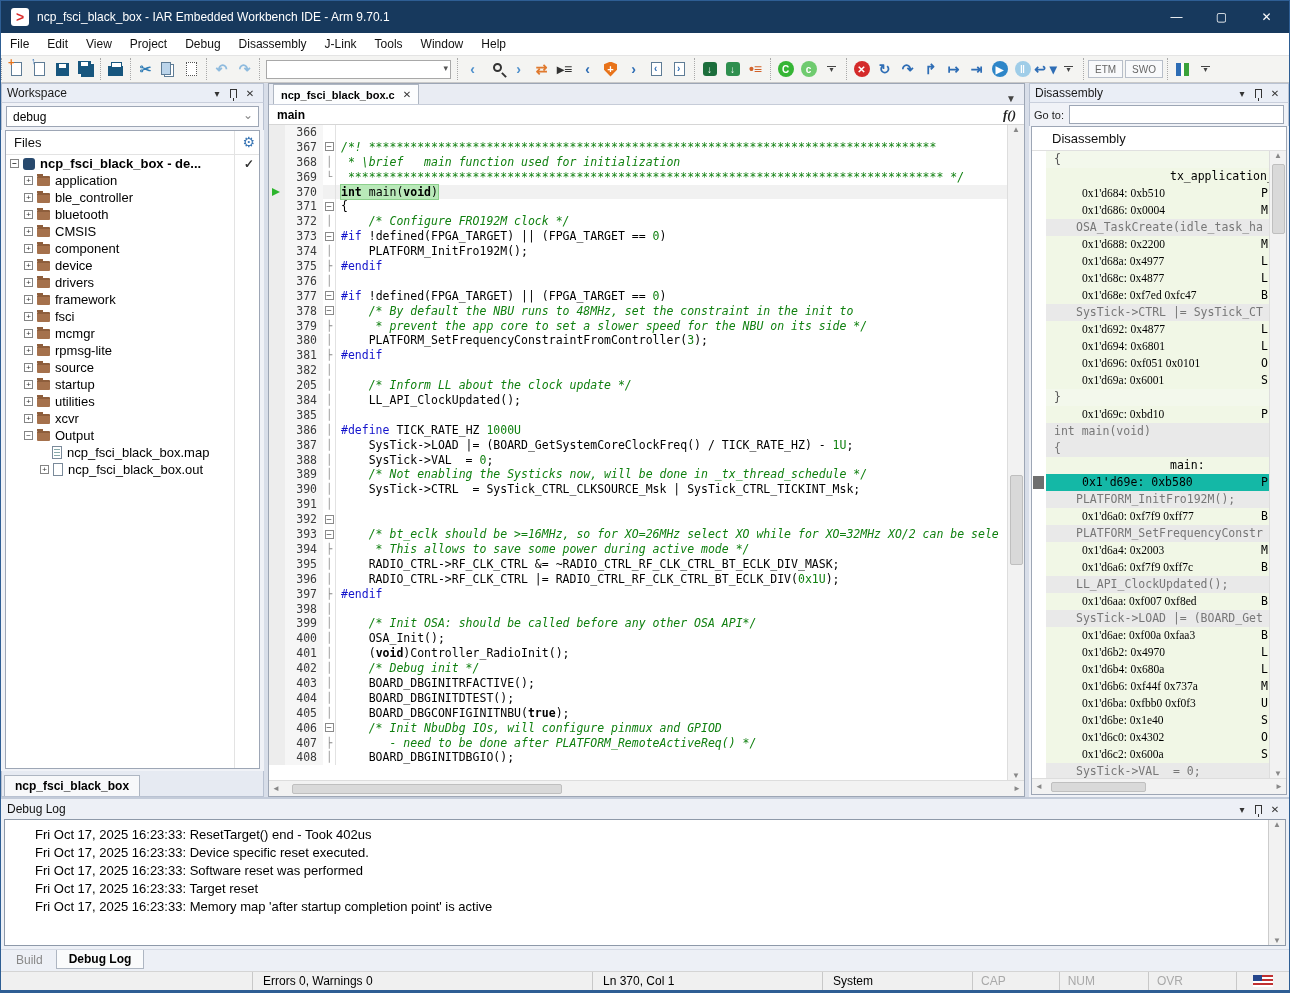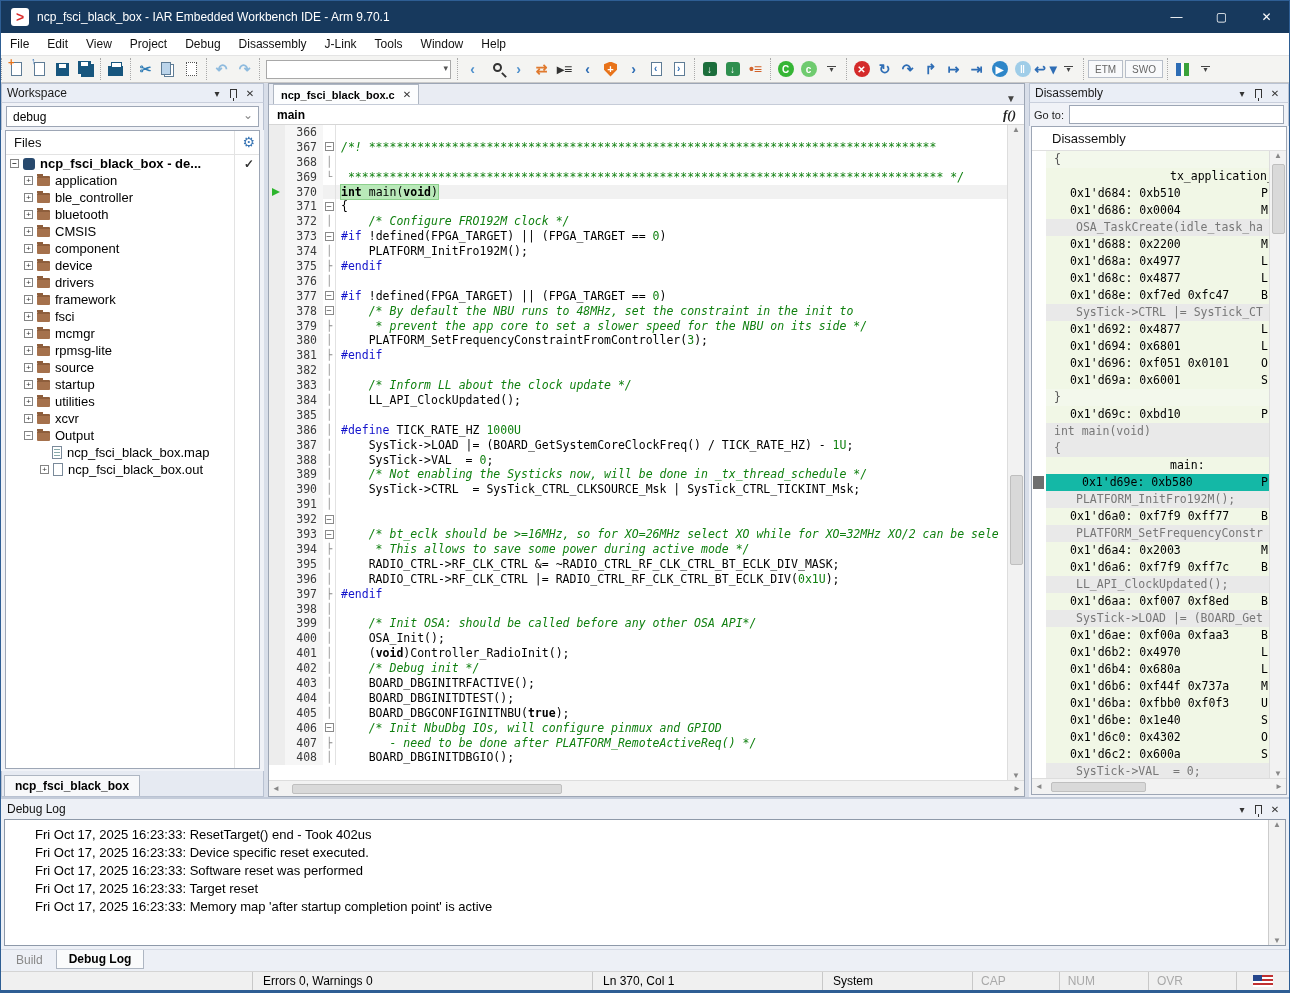--- a/index.html
+++ b/index.html
@@ -111,21 +111,21 @@
   .goto-row { display:flex; align-items:center; padding:2px 4px; font-size:11px; color:#222; background:#F0F2F7; border-left:1px solid #B9C2D2; border-right:1px solid #B9C2D2;}
   .goto-input { flex:1; height:19px; margin-left:5px; background:#fff; border:1px solid #9DA6B5; }
   .dis-content { flex:1; margin:0 2px 2px 2px; background:#fff; border:1px solid #9DA6B5; display:flex; flex-direction:column; overflow:hidden;}
   .dis-colhead { height:24px; display:flex; align-items:center; font-size:13px; color:#111; padding-left:20px; border-bottom:1px solid #E0E0E0; background:#fff; flex:0 0 24px;}
   .dis-rows-wrap { flex:1; display:flex; min-height:0; }
   .dis-rows { flex:1; overflow:hidden; font-family:"DejaVu Sans Mono", monospace; font-size:11.5px; }
   .dr { height:17px; line-height:17px; display:flex; white-space:pre; position:relative; overflow:hidden;}
   .dr .dmargin { width:14px; flex:0 0 14px; background:#fff; position:relative; }
   .dr .dtext { flex:1; overflow:hidden; }
   .dr .mn { position:absolute; right:1px; top:0; }
-  .dr.i  { background:#F1F7E6; color:#000; } .dr.i .dtext{ padding-left:24px; }
+  .dr.i  { background:#F1F7E6; color:#000; } .dr.i .dtext{ padding-left:36px;font-family:Liberation Serif, serif; }
   .dr.c  { background:#14b8a6; color:#000; } .dr.c .dtext{ padding-left:36px; }
   .dr.l  { background:#F1F7E6; color:#000; } .dr.l .dtext{ padding-left:124px; }
   .dr.s  { background:#E9E9E9; color:#777; } .dr.s .dtext{ padding-left:8px; }
   .dr.s2 { background:#E9E9E9; color:#777; } .dr.s2 .dtext{ padding-left:30px; }
   .dr.bg { background:#F3F8EC; color:#555; } .dr.bg .dtext{ padding-left:8px; }
   .dr.i .dmargin, .dr.c .dmargin, .dr.l .dmargin, .dr.s .dmargin, .dr.s2 .dmargin, .dr.bg .dmargin { background:#fff; }
   .pc-marker { position:absolute; left:1px; top:2px; width:11px; height:13px; background:#6E6E6E; }
 
   
   .debuglog { height:152px; flex:0 0 152px; display:flex; flex-direction:column; background:#EDF0F6; border-top:2px solid #C3CBD9;}
@@ -452,36 +452,36 @@
         <div class="ed-tab-arrow">▼</div>
       </div>
       <div class="crumb">
         <span>main</span>
         <span class="fx">f()</span>
       </div>
       <div class="ed-body">
         <div class="code-wrap" id="code">
             <div class="cl"><span class="cl-margin"></span><span class="cl-num">366</span><span class="cl-fold"></span><span class="cl-code"></span></div>
             <div class="cl"><span class="cl-margin"></span><span class="cl-num">367</span><span class="cl-fold"><span class="fm">−</span></span><span class="cl-code"><span class="tok-c">/*! **********************************************************************************</span></span></div>
-            <div class="cl"><span class="cl-margin"></span><span class="cl-num">368</span><span class="cl-fold">│</span></div>
+            <div class="cl"><span class="cl-margin"></span><span class="cl-num">368</span><span class="cl-fold">│</span><span class="cl-code"><span class="tok-c"> * \brief   main function used for initialization</span></span></div>
             <div class="cl"><span class="cl-margin"></span><span class="cl-num">369</span><span class="cl-fold">└</span><span class="cl-code"><span class="tok-c"> ************************************************************************************** */</span></span></div>
             <div class="cl cur"><span class="cl-margin"><span class="cur-arrow"></span></span><span class="cl-num">370</span><span class="cl-fold"></span><span class="cl-code"><span class="hl"><span class="tok-k">int</span><span class="tok-p"> main(</span><span class="tok-k">void</span><span class="tok-p">)</span></span></span></div>
             <div class="cl"><span class="cl-margin"></span><span class="cl-num">371</span><span class="cl-fold"><span class="fm">−</span></span><span class="cl-code"><span class="tok-p">{</span></span></div>
             <div class="cl"><span class="cl-margin"></span><span class="cl-num">372</span><span class="cl-fold">│</span><span class="cl-code"><span class="tok-c">    /* Configure FRO192M clock */</span></span></div>
             <div class="cl"><span class="cl-margin"></span><span class="cl-num">373</span><span class="cl-fold"><span class="fm">−</span></span><span class="cl-code"><span class="tok-d">#if</span><span class="tok-p"> !defined(FPGA_TARGET) || (FPGA_TARGET == </span><span class="tok-n">0</span><span class="tok-p">)</span></span></div>
             <div class="cl"><span class="cl-margin"></span><span class="cl-num">374</span><span class="cl-fold">│</span><span class="cl-code"><span class="tok-p">    PLATFORM_InitFro192M();</span></span></div>
             <div class="cl"><span class="cl-margin"></span><span class="cl-num">375</span><span class="cl-fold">├</span><span class="cl-code"><span class="tok-d">#endif</span></span></div>
             <div class="cl"><span class="cl-margin"></span><span class="cl-num">376</span><span class="cl-fold">│</span><span class="cl-code"></span></div>
             <div class="cl"><span class="cl-margin"></span><span class="cl-num">377</span><span class="cl-fold"><span class="fm">−</span></span><span class="cl-code"><span class="tok-d">#if</span><span class="tok-p"> !defined(FPGA_TARGET) || (FPGA_TARGET == </span><span class="tok-n">0</span><span class="tok-p">)</span></span></div>
             <div class="cl"><span class="cl-margin"></span><span class="cl-num">378</span><span class="cl-fold"><span class="fm">−</span></span><span class="cl-code"><span class="tok-c">    /* By default the NBU runs to 48MHz, set the constraint in the init to</span></span></div>
             <div class="cl"><span class="cl-margin"></span><span class="cl-num">379</span><span class="cl-fold">├</span><span class="cl-code"><span class="tok-c">     * prevent the app core to set a slower speed for the NBU on its side */</span></span></div>
             <div class="cl"><span class="cl-margin"></span><span class="cl-num">380</span><span class="cl-fold">│</span><span class="cl-code"><span class="tok-p">    PLATFORM_SetFrequencyConstraintFromController(</span><span class="tok-n">3</span><span class="tok-p">);</span></span></div>
             <div class="cl"><span class="cl-margin"></span><span class="cl-num">381</span><span class="cl-fold">├</span><span class="cl-code"><span class="tok-d">#endif</span></span></div>
             <div class="cl"><span class="cl-margin"></span><span class="cl-num">382</span><span class="cl-fold">│</span><span class="cl-code"></span></div>
-            <div class="cl"><span class="cl-margin"></span><span class="cl-num">383</span><span class="cl-fold">│</span><span class="cl-code"><span class="tok-c">    /* Inform LL about the clock update */</span></span></div>
+            <div class="cl"><span class="cl-margin"></span><span class="cl-num">205</span><span class="cl-fold">│</span><span class="cl-code"><span class="tok-c">    /* Inform LL about the clock update */</span></span></div>
             <div class="cl"><span class="cl-margin"></span><span class="cl-num">384</span><span class="cl-fold">│</span><span class="cl-code"><span class="tok-p">    LL_API_ClockUpdated();</span></span></div>
             <div class="cl"><span class="cl-margin"></span><span class="cl-num">385</span><span class="cl-fold">│</span><span class="cl-code"></span></div>
             <div class="cl"><span class="cl-margin"></span><span class="cl-num">386</span><span class="cl-fold">│</span><span class="cl-code"><span class="tok-d">#define</span><span class="tok-p"> TICK_RATE_HZ </span><span class="tok-n">1000U</span></span></div>
             <div class="cl"><span class="cl-margin"></span><span class="cl-num">387</span><span class="cl-fold">│</span><span class="cl-code"><span class="tok-p">    SysTick-&gt;LOAD |= (BOARD_GetSystemCoreClockFreq() / TICK_RATE_HZ) - </span><span class="tok-n">1U</span><span class="tok-p">;</span></span></div>
             <div class="cl"><span class="cl-margin"></span><span class="cl-num">388</span><span class="cl-fold">│</span><span class="cl-code"><span class="tok-p">    SysTick-&gt;VAL  = </span><span class="tok-n">0</span><span class="tok-p">;</span></span></div>
             <div class="cl"><span class="cl-margin"></span><span class="cl-num">389</span><span class="cl-fold">│</span><span class="cl-code"><span class="tok-c">    /* Not enabling the Systicks now, will be done in _tx_thread_schedule */</span></span></div>
             <div class="cl"><span class="cl-margin"></span><span class="cl-num">390</span><span class="cl-fold">│</span><span class="cl-code"><span class="tok-p">    SysTick-&gt;CTRL  = SysTick_CTRL_CLKSOURCE_Msk | SysTick_CTRL_TICKINT_Msk;</span></span></div>
             <div class="cl"><span class="cl-margin"></span><span class="cl-num">391</span><span class="cl-fold">│</span><span class="cl-code"></span></div>
             <div class="cl"><span class="cl-margin"></span><span class="cl-num">392</span><span class="cl-fold"><span class="fm">−</span></span></div>
             <div class="cl"><span class="cl-margin"></span><span class="cl-num">393</span><span class="cl-fold"><span class="fm">−</span></span><span class="cl-code"><span class="tok-c">    /* bt_eclk should be &gt;=16MHz, so for XO=26MHz select XO while for XO=32MHz XO/2 can be sele</span></span></div>

